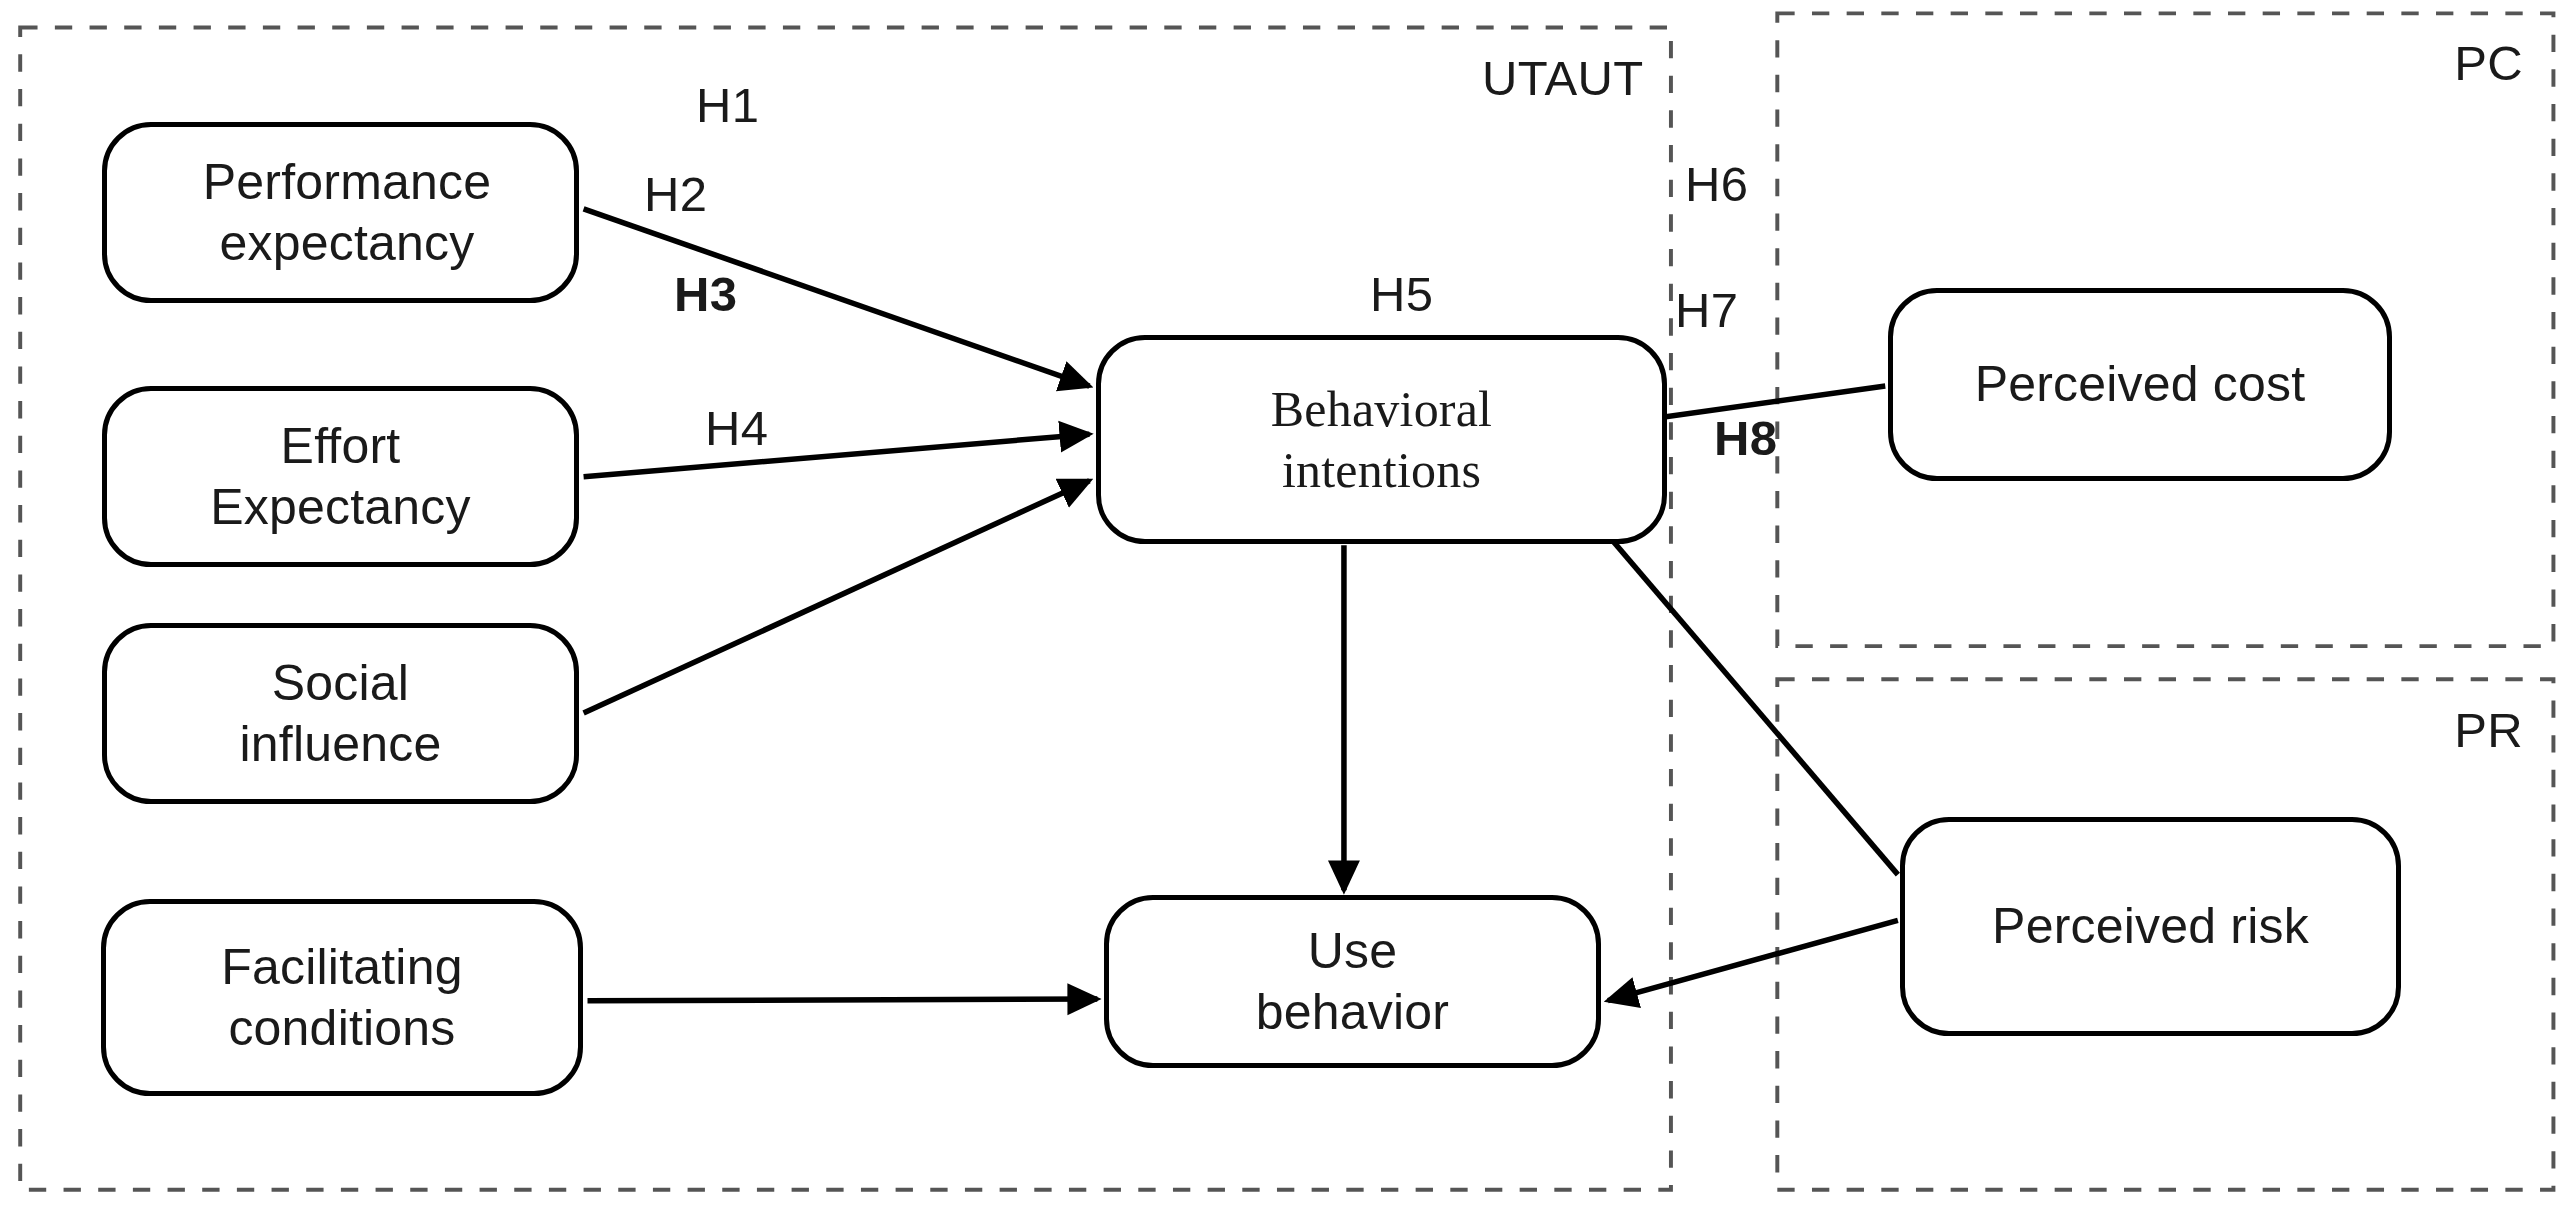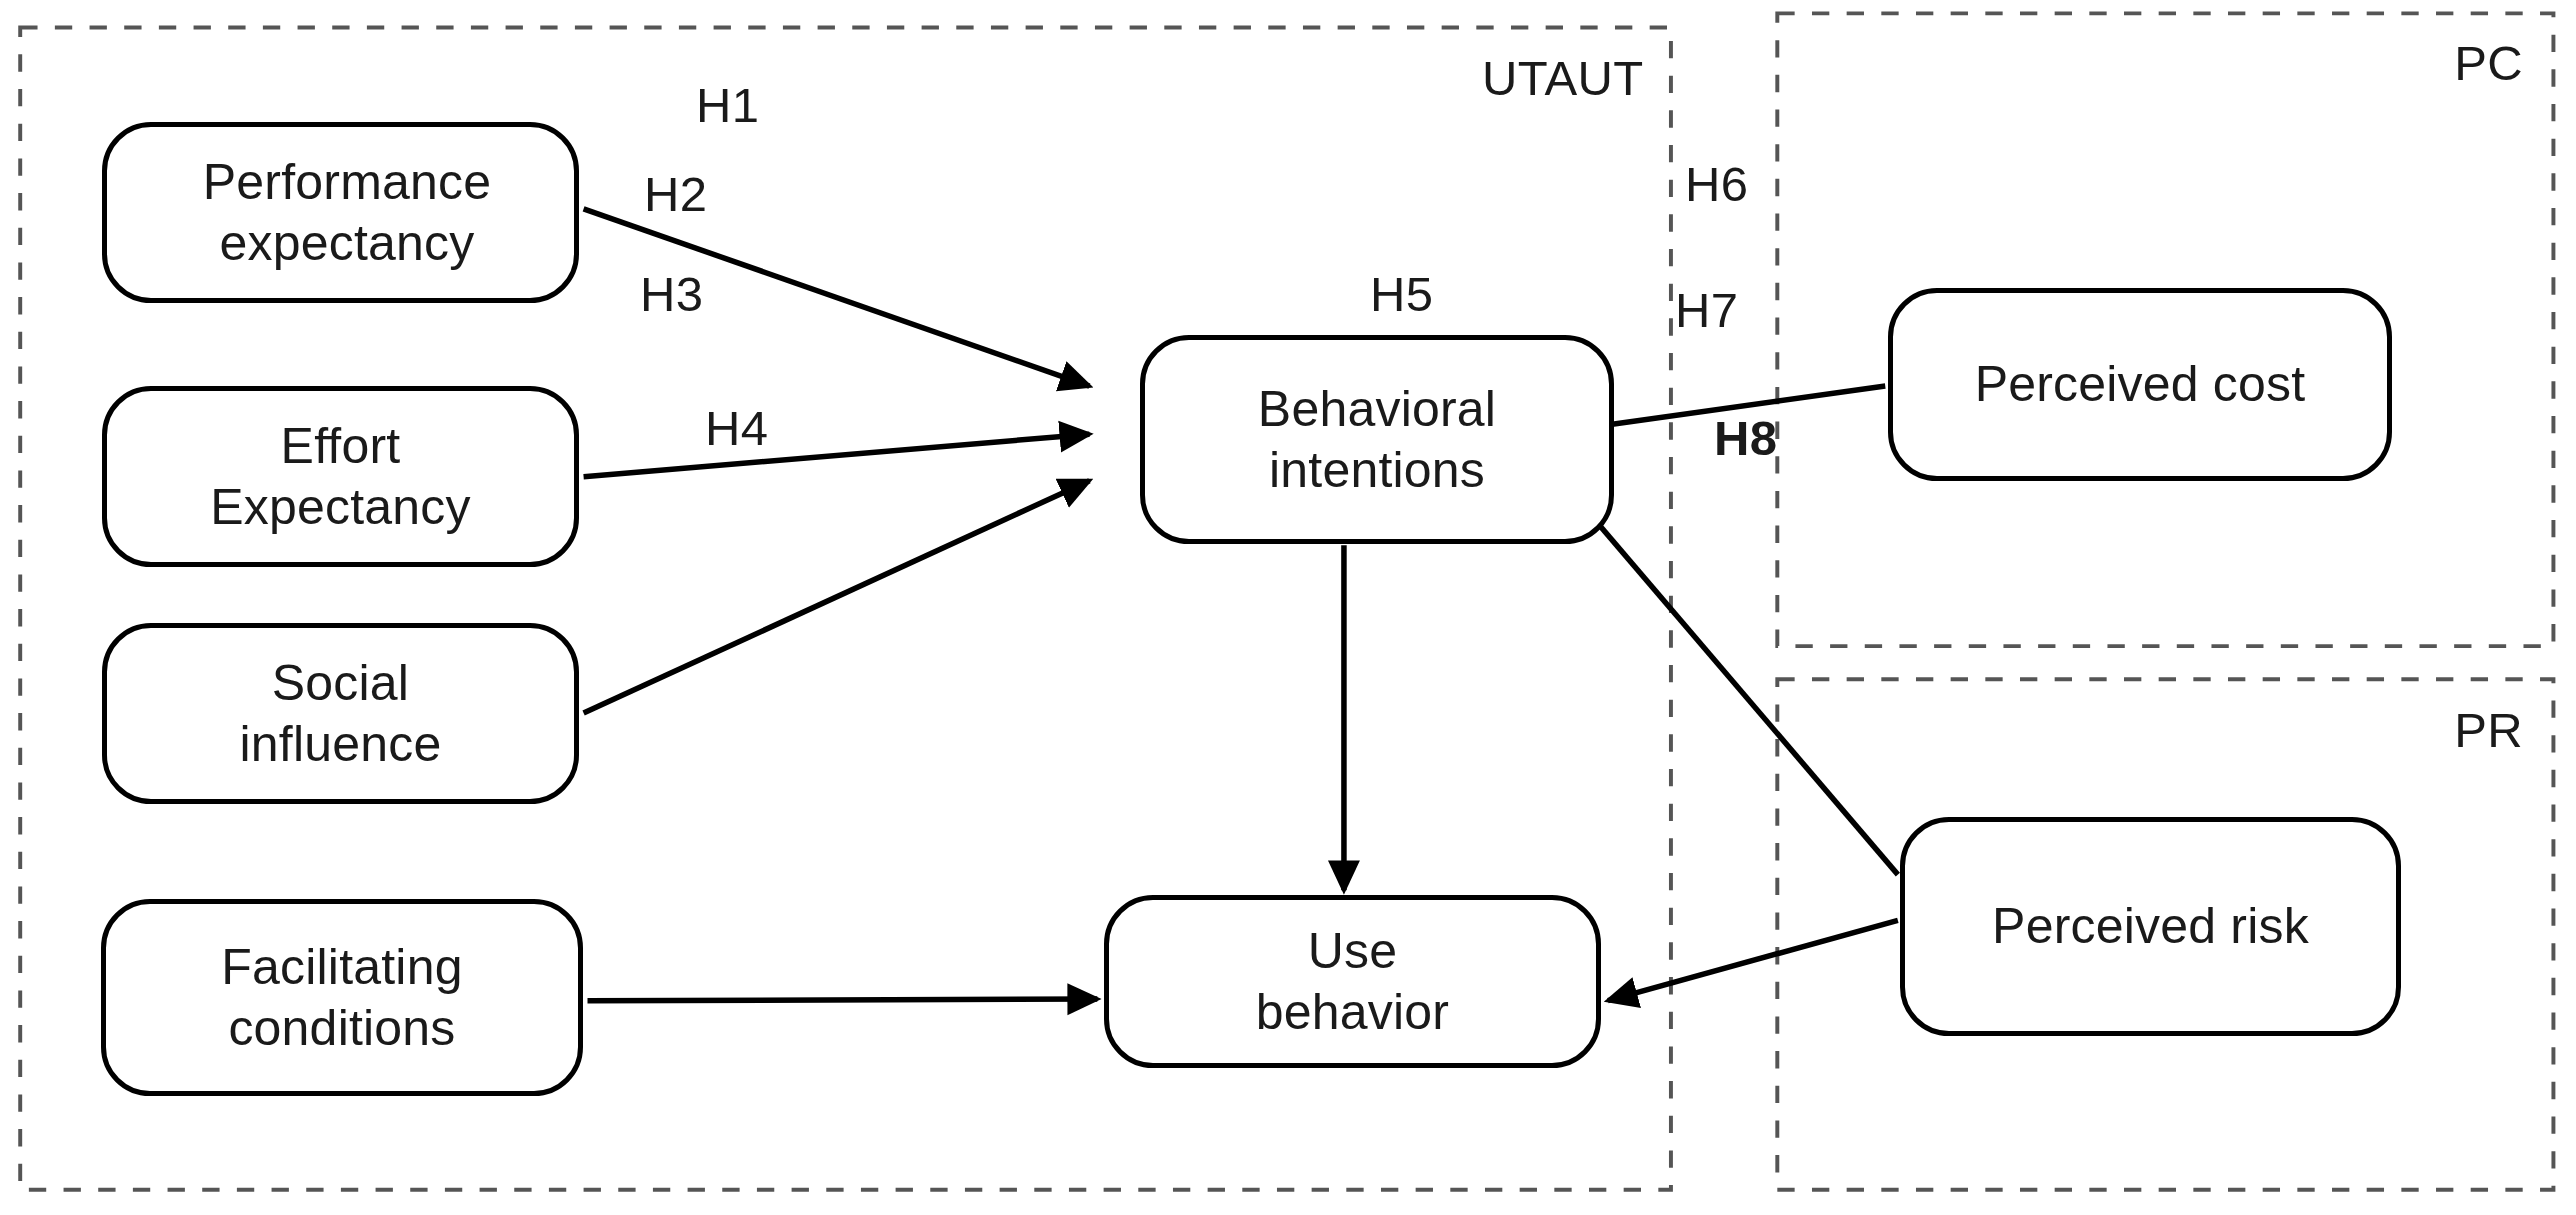--- a/index.html
+++ b/index.html
@@ -68,21 +68,21 @@
         <line x1="1705" y1="692" x2="1705" y2="1130" stroke="#000000" stroke-width="7" marker-end="url(#arrowhead)"></line>
         <line x1="2392" y1="490" x2="1998" y2="545" stroke="#000000" stroke-width="7" marker-end="url(#arrowhead)"></line>
         <line x1="2408" y1="1110" x2="1998" y2="630" stroke="#000000" stroke-width="7" marker-end="url(#arrowhead)"></line>
         <line x1="2408" y1="1168" x2="2040" y2="1270" stroke="#000000" stroke-width="7" marker-end="url(#arrowhead)"></line>
       </g>
   </svg>
 
   <div id="edge-labels">
       <div class="edge-label" style="left: 696px; top: 77px;">H1</div>
       <div class="edge-label" style="left: 644px; top: 166px;">H2</div>
-      <div class="edge-label" style="left: 640px; top: 266px;">H3</div>
+      <div class="edge-label" style="left: 674px; top: 266px; font-weight: bold;">H3</div>
       <div class="edge-label" style="left: 705px; top: 400px;">H4</div>
       <div class="edge-label" style="left: 1370px; top: 266px; text-align: center;">H5</div>
       <div class="edge-label" style="left: 1685px; top: 156px;">H6</div>
       <div class="edge-label" style="left: 1675px; top: 282px;">H7</div>
       <div class="edge-label" style="left: 1714px; top: 410px; font-weight: bold;">H8</div>
     </div>
 
   <div id="nodes">
       <div class="node" style="left: 102px; top: 122px; width: 477px; height: 181px; padding-left: 13px;">
         <span style="white-space: pre-line;">Performance
@@ -93,21 +93,21 @@
 Expectancy</span>
       </div>
       <div class="node" style="left: 102px; top: 623px; width: 477px; height: 181px;">
         <span style="white-space: pre-line;">Social
 influence</span>
       </div>
       <div class="node" style="left: 101px; top: 899px; width: 482px; height: 197px;">
         <span style="white-space: pre-line;">Facilitating
 conditions</span>
       </div>
-      <div class="node" style="left: 1140px; top: 335px; width: 474px; height: 209px;">
+      <div class="node" style="left: 1096px; top: 335px; width: 571px; height: 209px; font-family: Liberation Serif, serif;">
         <span style="white-space: pre-line;">Behavioral
 intentions</span>
       </div>
       <div class="node" style="left: 1104px; top: 895px; width: 497px; height: 173px;">
         <span style="white-space: pre-line;">Use
 behavior</span>
       </div>
       <div class="node" style="left: 1888px; top: 288px; width: 504px; height: 193px;">
         <span style="white-space: pre-line;">Perceived cost</span>
       </div>

